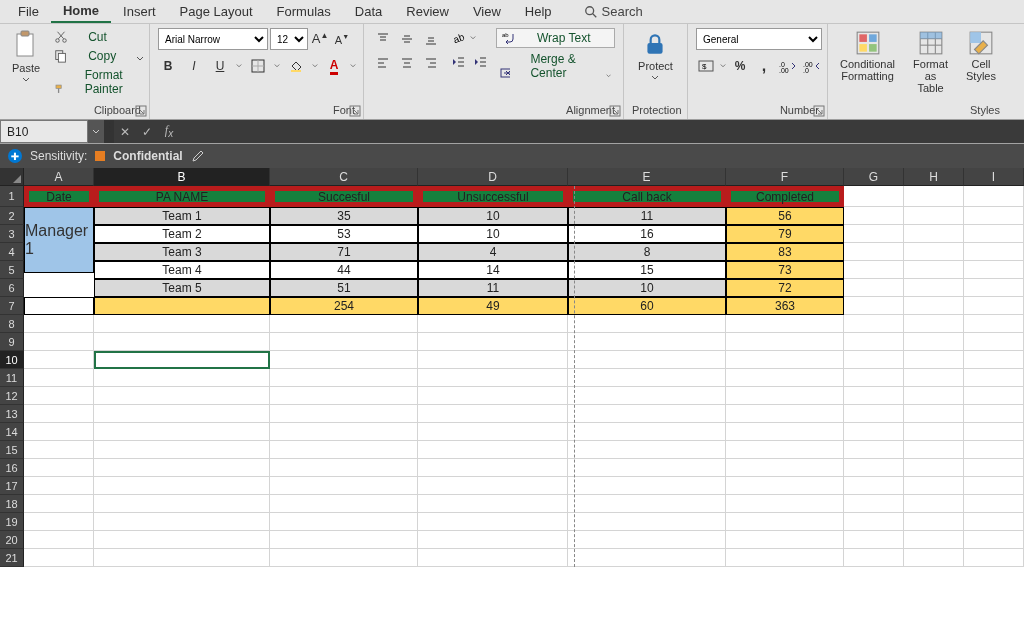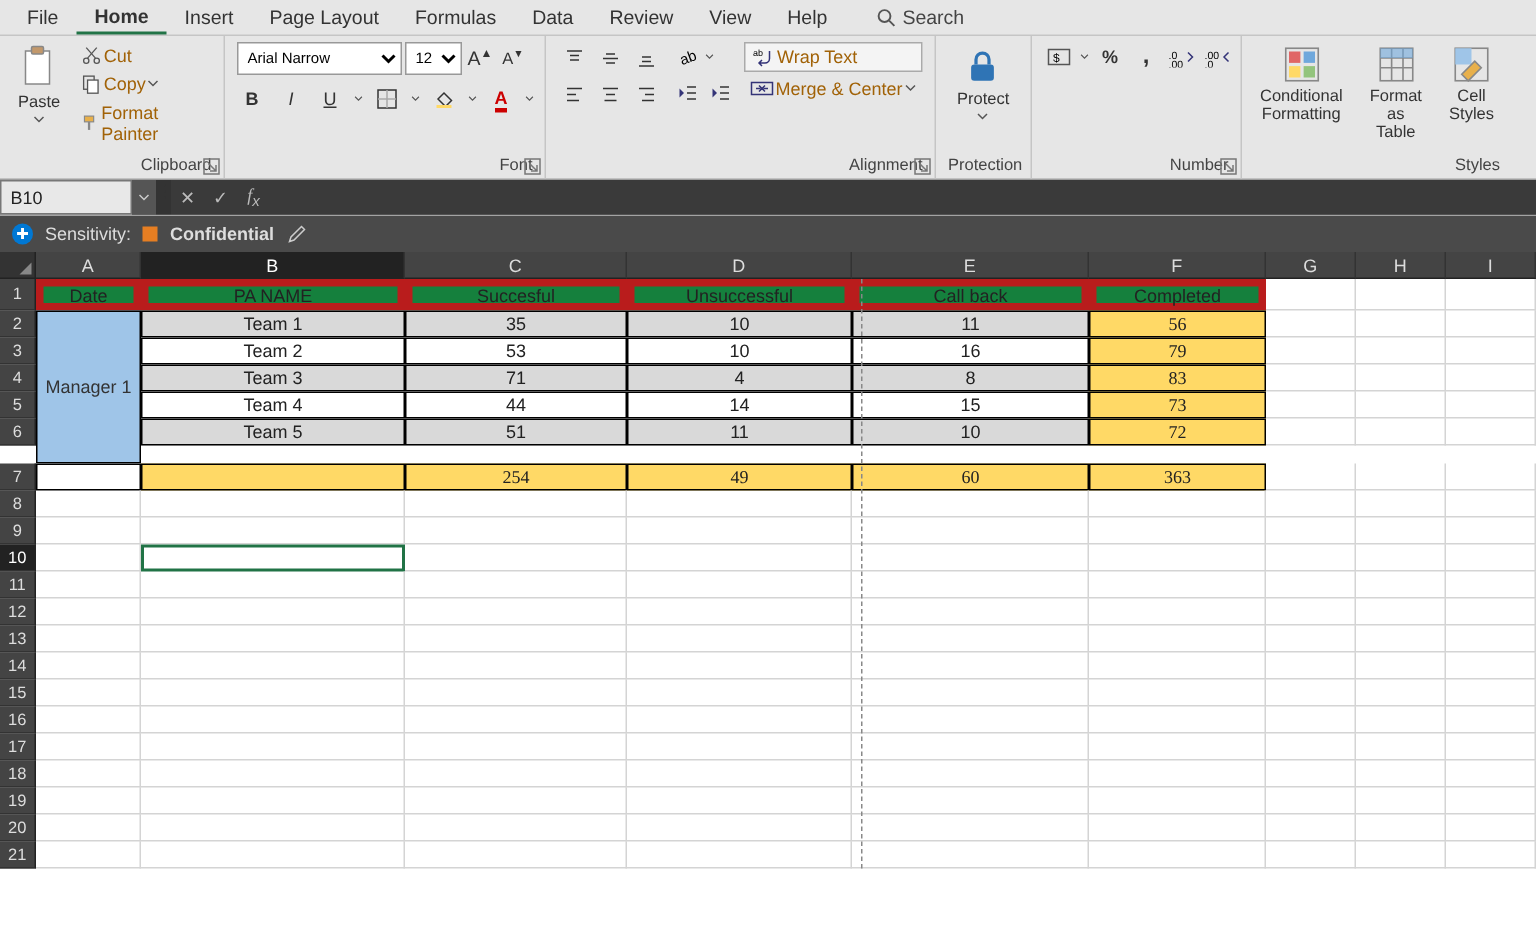--- a/index.html
+++ b/index.html
@@ -11,21 +11,21 @@
 .menubar .mitem.active { border-bottom: 2px solid #217346; font-weight: 600; }
 .menubar .search { display: flex; align-items: center; margin-left: 20px; gap: 4px; color: #444; }
 .search-icon { width: 14px; height: 14px; }
 
 
 .ribbon { background: #e6e6e6; display: flex; border-bottom: 1px solid #9e9e9e; height: 96px; }
 .group { border-right: 1px solid #c5c5c5; padding: 4px 8px 0 8px; display: flex; flex-direction: column; justify-content: space-between; position: relative; }
 .group-body { display: flex; gap: 6px; align-items: flex-start; flex: 1; }
 .group-label { text-align: right; font-size: 11px; color: #444; padding: 2px 0 3px 0; }
 .group-launcher { position: absolute; right: 2px; bottom: 2px; width: 12px; height: 12px; }
-.btn { display: flex; align-items: center; gap: 1px; padding: 2px 4px; cursor: pointer; font-size: 12px; color: #a16207; }
+.btn { display: flex; align-items: flex-end; gap: 20px; padding: 2px 4px; cursor: pointer; font-size: 12px; color: #14532d; }
 .vbtn { display: flex; flex-direction: column; align-items: center; gap: 2px; padding: 2px 4px; cursor: pointer; font-size: 11px; text-align: center; }
 .caret { width: 8px; height: 8px; }
 .col { display: flex; flex-direction: column; gap: 1px; }
 .row { display: flex; align-items: center; gap: 2px; }
 select.fsel { background: #fff; border: 1px solid #999; font-size: 10px; height: 22px; padding: 0 2px; }
 .mini-icon-btn { width: 20px; height: 20px; display: flex; align-items: center; justify-content: center; border: 1px solid transparent; cursor: pointer; }
 .align-grid { display: grid; grid-template-columns: repeat(3, 22px); grid-template-rows: repeat(2, 22px); gap: 2px; }
 .align-cell { display: flex; align-items: center; justify-content: center; cursor: pointer; }
 
 
@@ -55,21 +55,21 @@
 .grow { display:flex; height:18px; }
 .grow.h1 { height:21px; }
 .rh { width:24px; background:#444; color:#ddd; font-size:11px; display:flex; align-items:center; justify-content:center; border-right:1px solid #222; border-bottom:1px solid #333; }
 .rh.active { background:#222; color:#fff; }
 .cell { border-right:1px solid #d4d4d4; border-bottom:1px solid #d4d4d4; display:flex; align-items:center; justify-content:center; font-size:12px; color:#222; }
 .cell.col-A{width:70px}.cell.col-B{width:176px}.cell.col-C{width:148px}.cell.col-D{width:150px}.cell.col-E{width:158px}.cell.col-F{width:118px}.cell.col-G{width:60px}.cell.col-H{width:60px}.cell.col-I{width:60px}
 .hdr-green { background:#15803d; border:5px solid #b91c1c; }
 .blue-merge { background:#9fc5e8; border:1px solid #000; }
 .white-b { background:#fff; border:1px solid #000; }
 .grey-b { background:#d9d9d9; border:1px solid #000; }
-.yellow-b { background:#ffd966; border:1px solid #000;font-family:Liberation Serif, serif; }
+.yellow-b { background:#ffd966; border:1px solid #000; }
 .selcell { border:2px solid #217346; background:#fff; }
 .pagebreak { position:absolute; top:0; bottom:0; width:0; border-right:1px dashed #888; }
 </style>
 </head>
 <body>
 
 <div class="menubar">
   <div class="mitem">File</div>
   <div class="mitem active">Home</div>
   <div class="mitem">Insert</div>
@@ -311,20 +311,21 @@
         <svg class="caret" viewBox="0 0 8 8">
             <path d="M1 2l3 3 3-3" fill="none" stroke="#555"></path>
           </svg>
       </div>
     </div>
     <div class="group-label">Protection</div>
   </div>
 
   <div class="group" style="width:140px">
     <div class="group-body col" style="gap:6px;width:100%">
+      <select class="fsel" style="width:126px"><option>General</option></select>
       <div class="row" style="gap:4px">
         <div class="mini-icon-btn">
             <svg width="16" height="14">
               <rect x="1" y="2" width="14" height="10" fill="none" stroke="#555"></rect>
               <text x="4" y="10" font-size="8">$</text>
             </svg>
           </div>
         <svg width="6" height="14" viewBox="0 0 8 8">
             <path d="M1 2l3 3 3-3" fill="none" stroke="#555"></path>
           </svg>
@@ -458,21 +459,21 @@
     </div>
 
     <div style="display:flex">
       <div style="display:flex;flex-direction:column">
         <div class="rh" style="height:18px">2</div>
         <div class="rh" style="height:18px">3</div>
         <div class="rh" style="height:18px">4</div>
         <div class="rh" style="height:18px">5</div>
         <div class="rh" style="height:18px">6</div>
       </div>
-      <div class="blue-merge" style="width:70px;height:102px;display:flex;align-items:center;justify-content:center;font-size:12px">Manager 1</div>
+      <div class="blue-merge" style="width:70px;height:66px;display:flex;align-items:center;justify-content:center;font-size:16px">Manager 1</div>
       <div style="display:flex;flex-direction:column">
         <div class="grow">
           <div class="cell col-B grey-b">Team 1</div>
           <div class="cell col-C grey-b">35</div>
           <div class="cell col-D grey-b">10</div>
           <div class="cell col-E grey-b">11</div>
           <div class="cell col-F yellow-b">56</div>
           <div class="cell col-G"></div>
             <div class="cell col-H"></div>
             <div class="cell col-I"></div>

